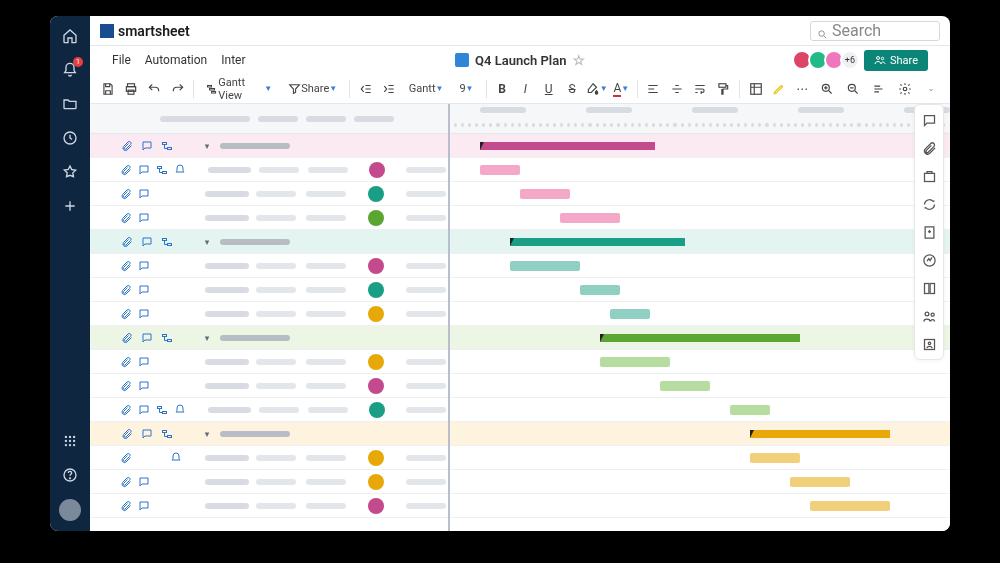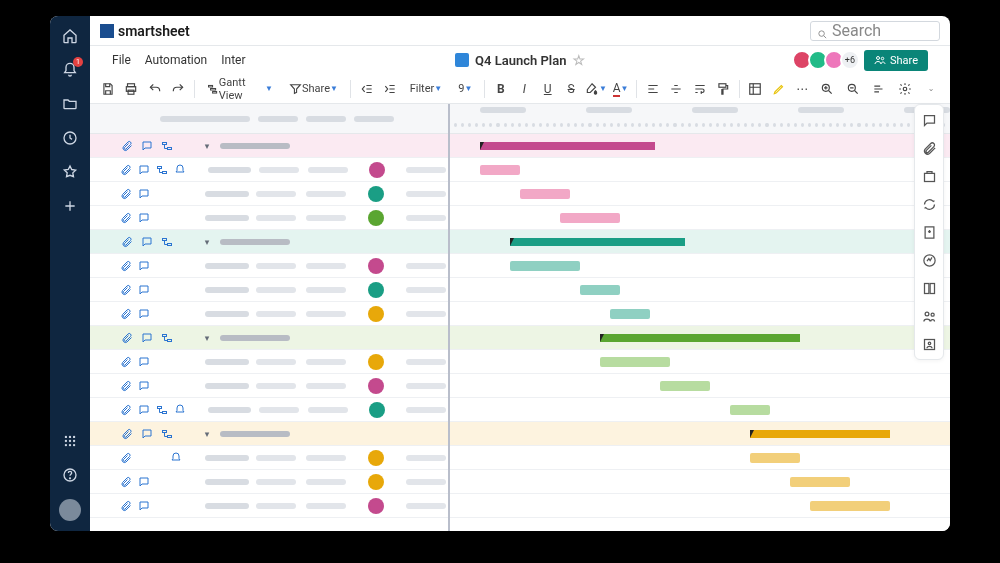--- a/index.html
+++ b/index.html
@@ -226,21 +226,21 @@
           <svg width="14" height="14" viewBox="0 0 24 24" fill="none" stroke="currentColor" stroke-width="2">
             <path d="M8 7l-4 5 4 5M11 6h9M11 12h9M11 18h9"></path>
           </svg>
         </div>
       <div class="tb">
           <svg width="14" height="14" viewBox="0 0 24 24" fill="none" stroke="currentColor" stroke-width="2">
             <path d="M4 7l4 5-4 5M11 6h9M11 12h9M11 18h9"></path>
           </svg>
         </div>
       <div class="tbdd">
-          <span>Filter</span>
+          <span>Gantt</span>
           <span class="caretb">▼</span>
         </div>
       <div class="tbdd">
           <span>9</span>
           <span class="caretb">▼</span>
         </div>
       <div class="tbsep"></div>
       <div class="tb">
           <b>B</b>
         </div>

